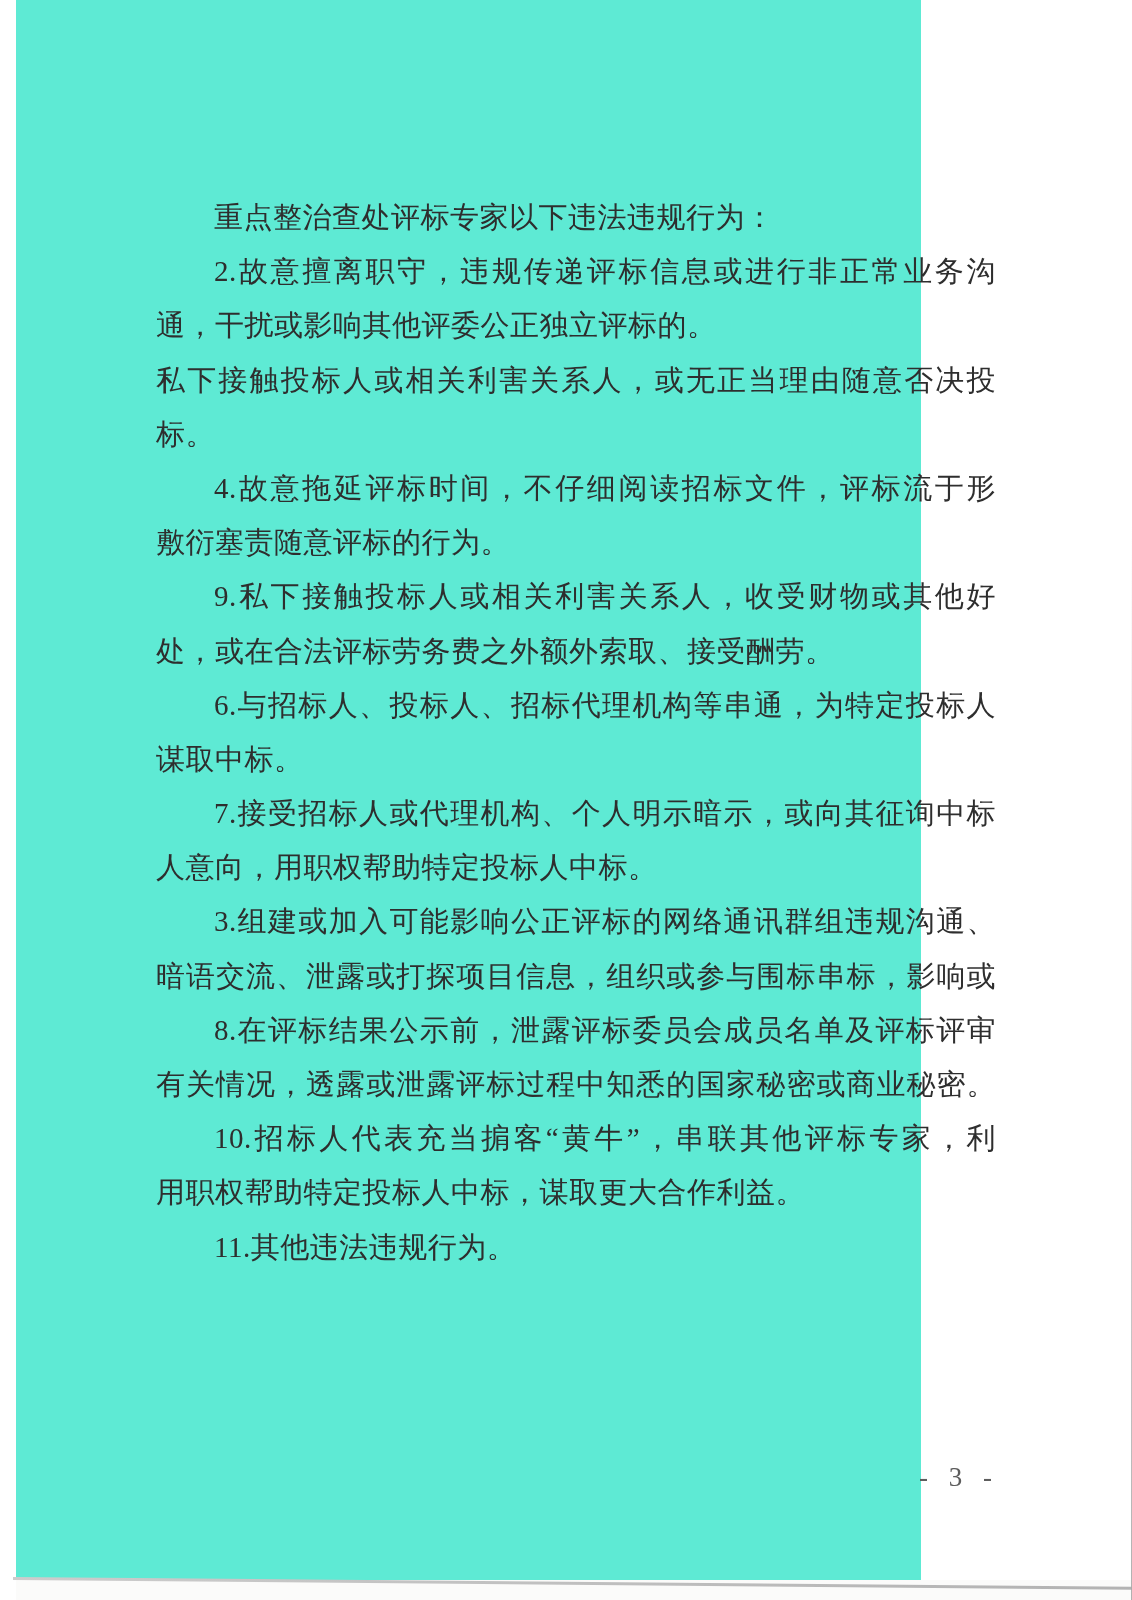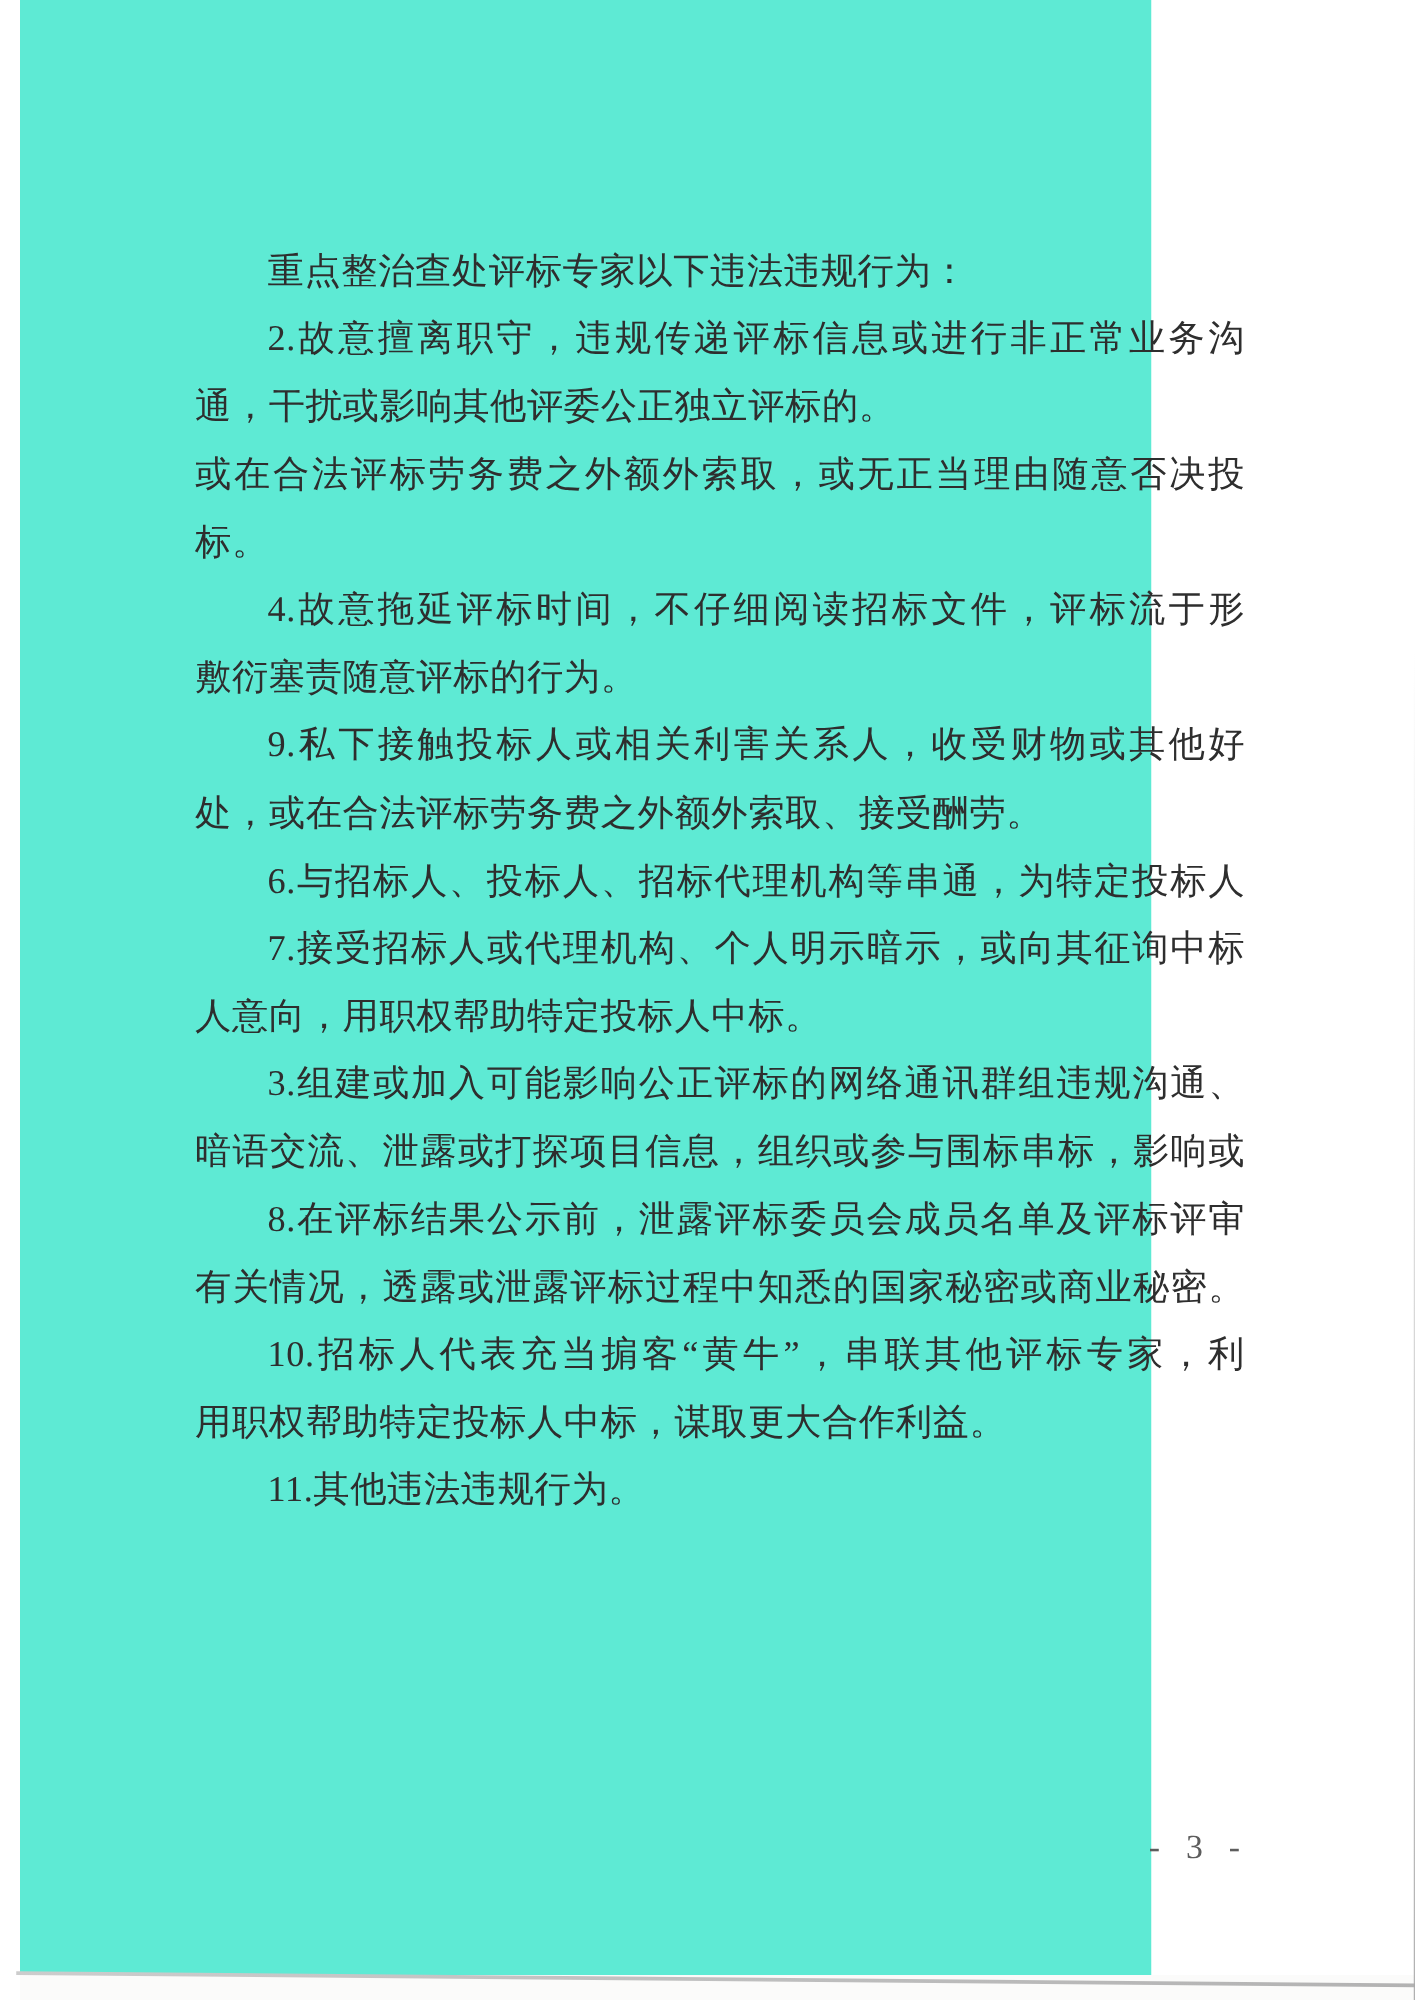--- a/index.html
+++ b/index.html
@@ -94,33 +94,34 @@
 
   <div class="doc-body">
       <div class="para">
         <div class="line first">重点整治查处评标专家以下违法违规行为：</div>
       </div>
       <div class="para">
         <div class="line full first">2.故意擅离职守，违规传递评标信息或进行非正常业务沟</div>
         <div class="line">通，干扰或影响其他评委公正独立评标的。</div>
       </div>
       <div class="para">
-        <div class="line full">或在合法评标劳务费之外额外索取，或无正当理由随意否决投</div>
+        <div class="line full">私下接触投标人或相关利害关系人，或无正当理由随意否决投</div>
         <div class="line">标。</div>
       </div>
       <div class="para">
         <div class="line full first">4.故意拖延评标时间，不仔细阅读招标文件，评标流于形式，</div>
         <div class="line">敷衍塞责随意评标的行为。</div>
       </div>
       <div class="para">
         <div class="line full first">9.私下接触投标人或相关利害关系人，收受财物或其他好</div>
         <div class="line">处，或在合法评标劳务费之外额外索取、接受酬劳。</div>
       </div>
       <div class="para">
         <div class="line full first">6.与招标人、投标人、招标代理机构等串通，为特定投标人</div>
+        <div class="line">谋取中标。</div>
       </div>
       <div class="para">
         <div class="line full first">7.接受招标人或代理机构、个人明示暗示，或向其征询中标</div>
         <div class="line">人意向，用职权帮助特定投标人中标。</div>
       </div>
       <div class="para">
         <div class="line full first">3.组建或加入可能影响公正评标的网络通讯群组违规沟通、</div>
         <div class="line full">暗语交流、泄露或打探项目信息，组织或参与围标串标，影响或</div>
       </div>
       <div class="para">

